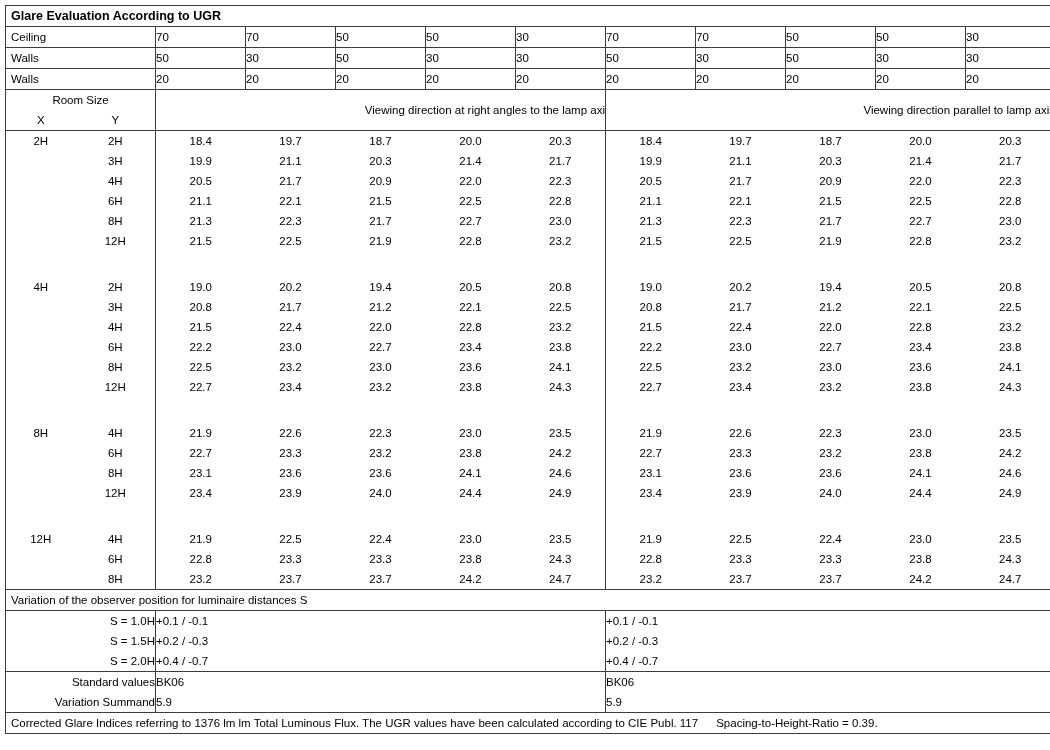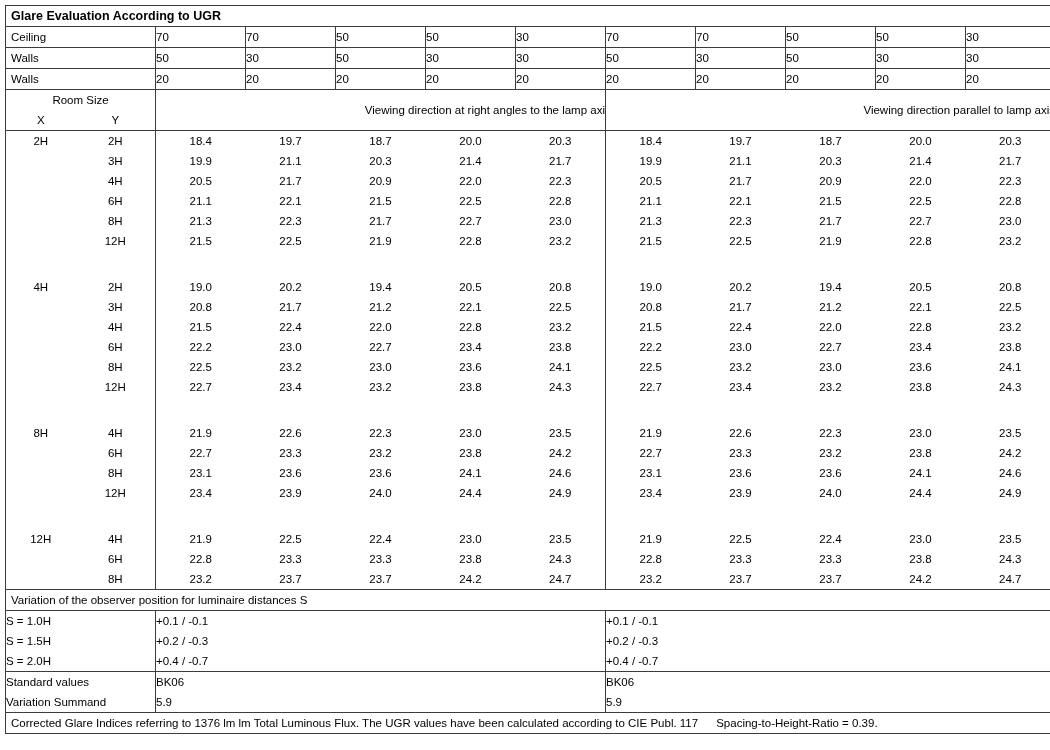--- a/index.html
+++ b/index.html
@@ -60,21 +60,21 @@
   }
   .outer-left { border-left: 1px solid #3c3c3c !important; }
   .outer-right { border-right: 1px solid #3c3c3c !important; }
   .footer-cell {
     padding-left: 5px !important;
     text-align: left;
     height: 22px;
     line-height: 21px;
   }
   .var-lbl {
-    text-align: left;
+    text-align: right;
   }
   .grp-x { text-align: center; }
   .grp-y { text-align: center; }
 </style>
 </head>
 <body>
 
 <div id="page">
   <table class="ugr">
     <colgroup>

